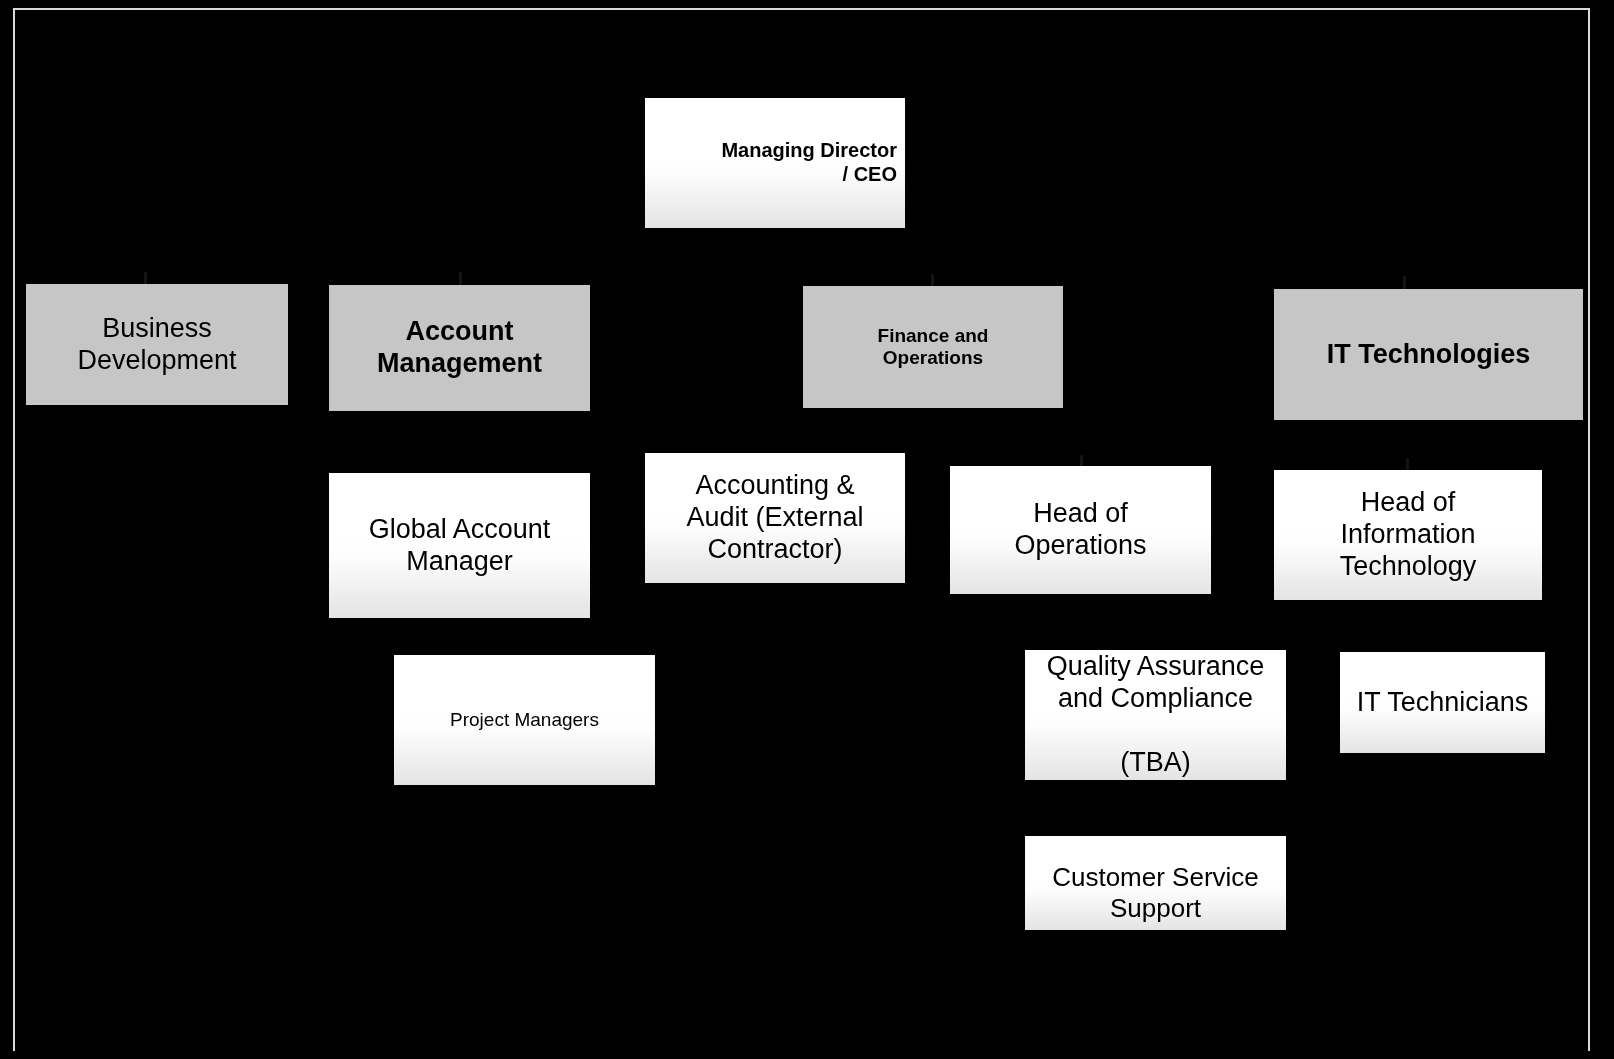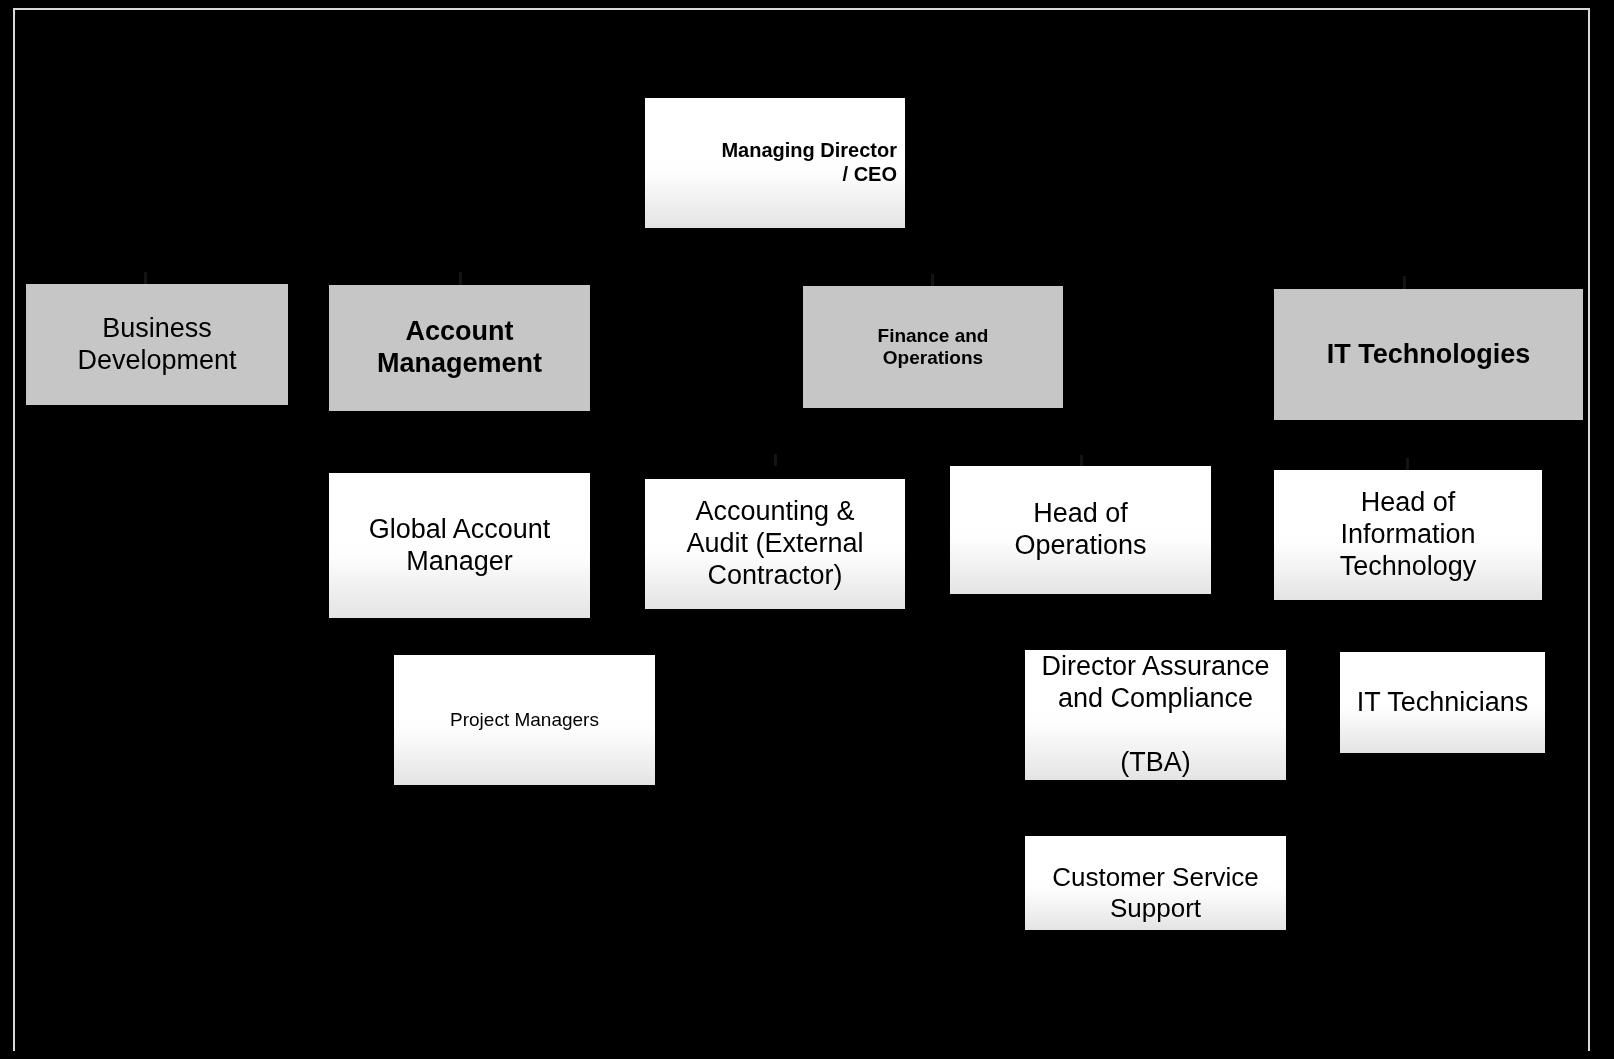--- a/index.html
+++ b/index.html
@@ -93,39 +93,39 @@
         <span class="node-label bold" style="font-size: 19px;">Finance and
 Operations</span>
       </div>
       <div class="node node-grey" style="left: 1274px; top: 289px; width: 309px; height: 131px;">
         <span class="node-label bold" style="font-size: 27px;">IT Technologies</span>
       </div>
       <div class="node node-white" style="left: 329px; top: 473px; width: 261px; height: 145px;">
         <span class="node-label regular" style="font-size: 27px;">Global Account
 Manager</span>
       </div>
-      <div class="node node-white" style="left: 645px; top: 479px; width: 260px; height: 130px;">
+      <div class="node node-white" style="left: 645px; top: 453px; width: 260px; height: 130px;">
         <span class="node-label regular" style="font-size: 27px;">Accounting &amp;
 Audit (External
 Contractor)</span>
       </div>
       <div class="node node-white" style="left: 950px; top: 466px; width: 261px; height: 128px;">
         <span class="node-label regular" style="font-size: 27px;">Head of
 Operations</span>
       </div>
       <div class="node node-white" style="left: 1274px; top: 470px; width: 268px; height: 130px;">
         <span class="node-label regular" style="font-size: 27px;">Head of
 Information
 Technology</span>
       </div>
       <div class="node node-white" style="left: 394px; top: 655px; width: 261px; height: 130px;">
         <span class="node-label regular" style="font-size: 19px;">Project Managers</span>
       </div>
       <div class="node node-white" style="left: 1025px; top: 650px; width: 261px; height: 130px;">
-        <span class="node-label regular" style="font-size: 27px;">Director Assurance
+        <span class="node-label regular" style="font-size: 27px;">Quality Assurance
 and Compliance
 
 (TBA)</span>
       </div>
       <div class="node node-white" style="left: 1340px; top: 652px; width: 205px; height: 101px;">
         <span class="node-label regular" style="font-size: 27px;">IT Technicians</span>
       </div>
       <div class="node node-white" style="left: 1025px; top: 836px; width: 261px; height: 94px;">
         <span class="node-label regular" style="font-size: 26px; margin-top: 20px;">Customer Service
 Support</span>

